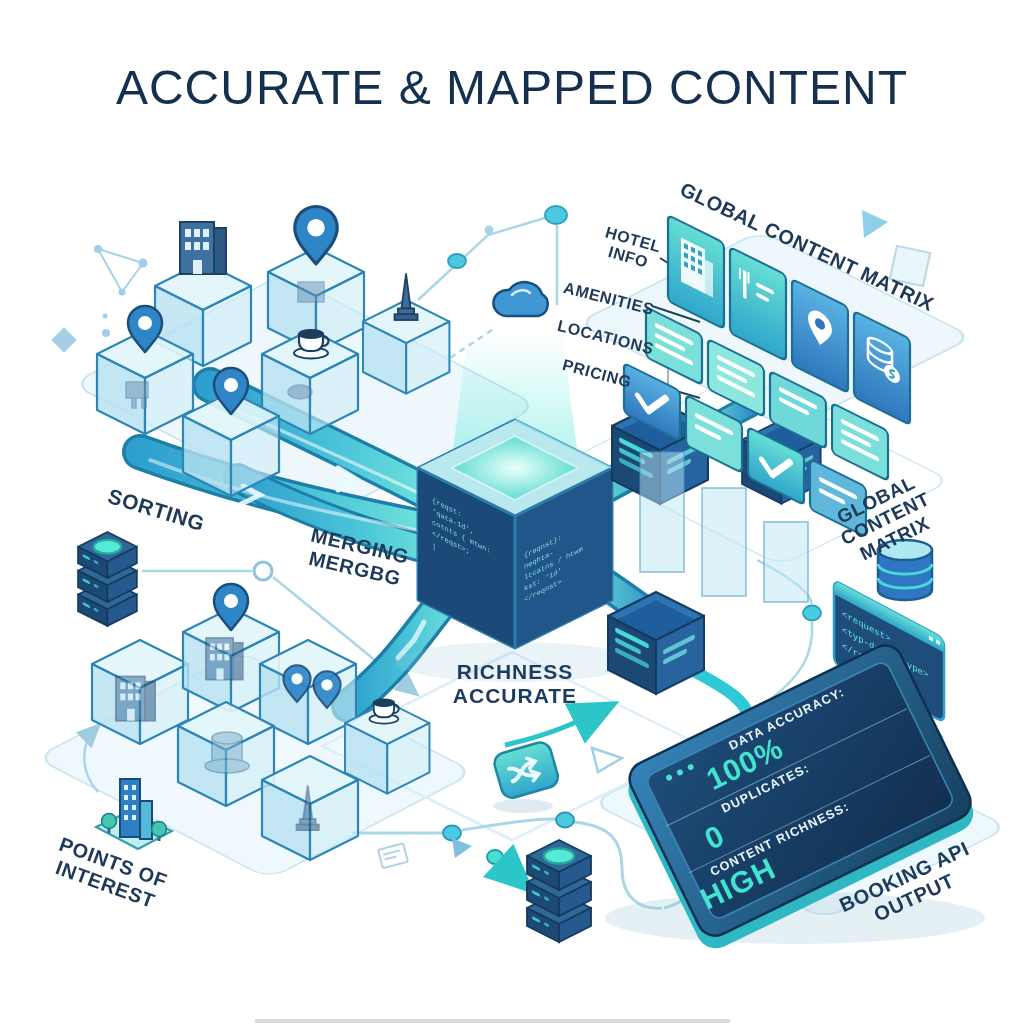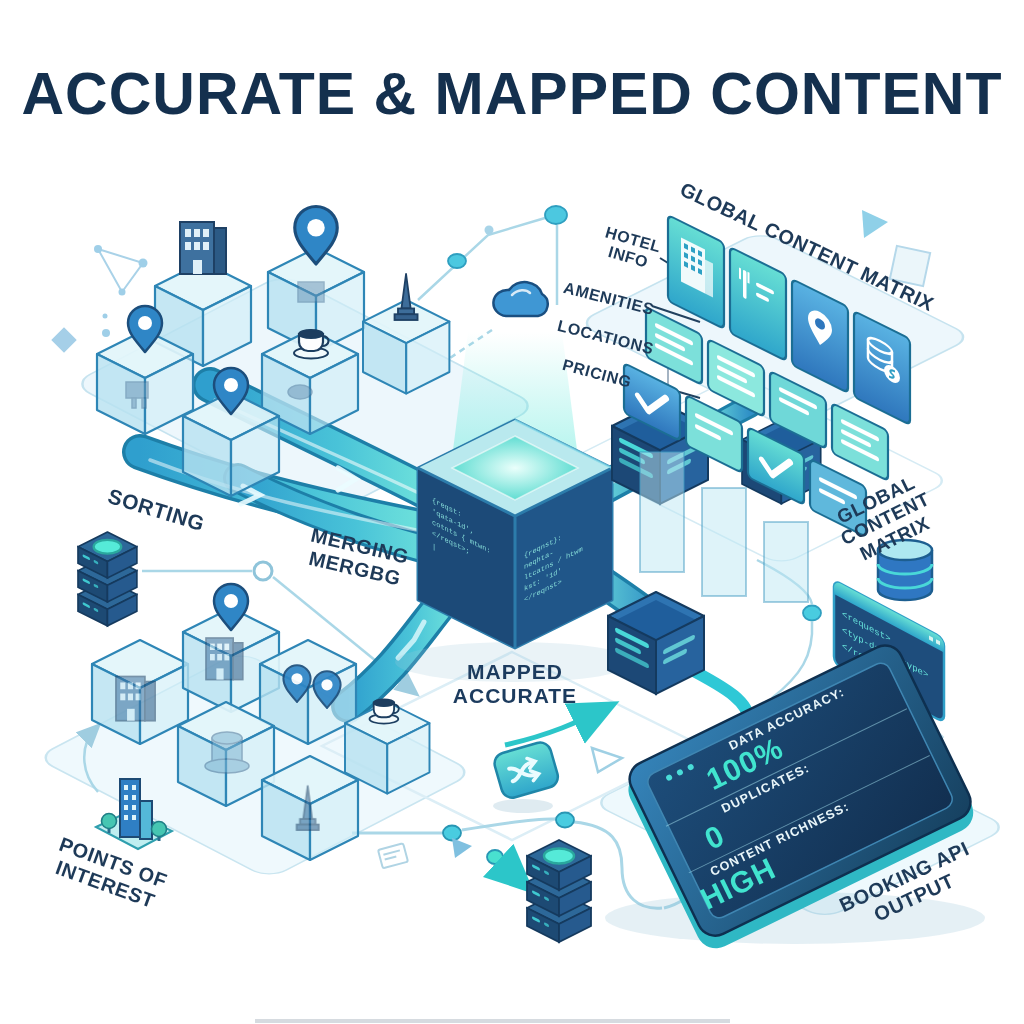--- a/index.html
+++ b/index.html
@@ -2,22 +2,22 @@
 <html><head>
 <meta charset="utf-8">
 <style>
   html,body{margin:0;padding:0;background:#fff;}
   #canvas{position:relative;width:1024px;height:1024px;background:#ffffff;overflow:hidden;
           font-family:"Liberation Sans",sans-serif;}
   #art{position:absolute;left:0;top:0;}
   .lbl{position:absolute;font-weight:800;color:#1e3a58;letter-spacing:.6px;line-height:1.13;
        transform-origin:left top;white-space:nowrap;}
   .lbl.wrap{white-space:normal;text-align:center;}
-  .title{position:absolute;top:60px;left:0;width:100%;text-align:center;font-size:59px;
-         font-weight:700;color:#14304e;letter-spacing:1px;}
+  .title{position:absolute;top:60px;left:0;width:100%;text-align:center;font-size:48px;
+         font-weight:400;color:#14304e;letter-spacing:1px;}
   .l-sorting{left:112px;top:484px;font-size:21px;transform:rotate(17deg);}
   .l-merging{left:306px;top:522px;width:116px;font-size:20px;transform:rotate(13deg);}
   .l-poi{left:56px;top:830px;width:130px;font-size:20px;transform:rotate(20deg);}
   .l-mapping{left:428px;top:660px;width:174px;font-size:21px;letter-spacing:1px;color:#1c3b5e;}
   .l-hotel{left:603px;top:222px;width:68px;font-size:16px;transform:rotate(16deg);}
   .l-amen{left:566px;top:279px;font-size:16px;transform:rotate(14deg);}
   .l-loc{left:560px;top:317px;font-size:16px;transform:rotate(14deg);}
   .l-price{left:565px;top:356px;font-size:16px;transform:rotate(15deg);}
   .l-gcm-top{left:686px;top:178px;font-size:20px;letter-spacing:.5px;transform:rotate(25deg);}
   .l-gcm-right{left:794px;top:528px;width:172px;font-size:19px;transform:rotate(-26deg);}
@@ -518,21 +518,21 @@
   <div>MERGING</div>
   <div>MERGBG</div>
 </div>
 
 <div class="lbl l-poi wrap">
   <div>POINTS OF</div>
   <div>INTEREST</div>
 </div>
 
 <div class="lbl l-mapping wrap">
-  <div>MAPPED</div>
+  <div>RICHNESS</div>
   <div>ACCURATE</div>
 </div>
 
 <div class="lbl l-hotel wrap">HOTEL INFO</div>
 <div class="lbl l-amen">AMENITIES</div>
 <div class="lbl l-loc">LOCATIONS</div>
 <div class="lbl l-price">PRICING</div>
 
 <div class="lbl l-gcm-top">GLOBAL CONTENT MATRIX</div>
 

